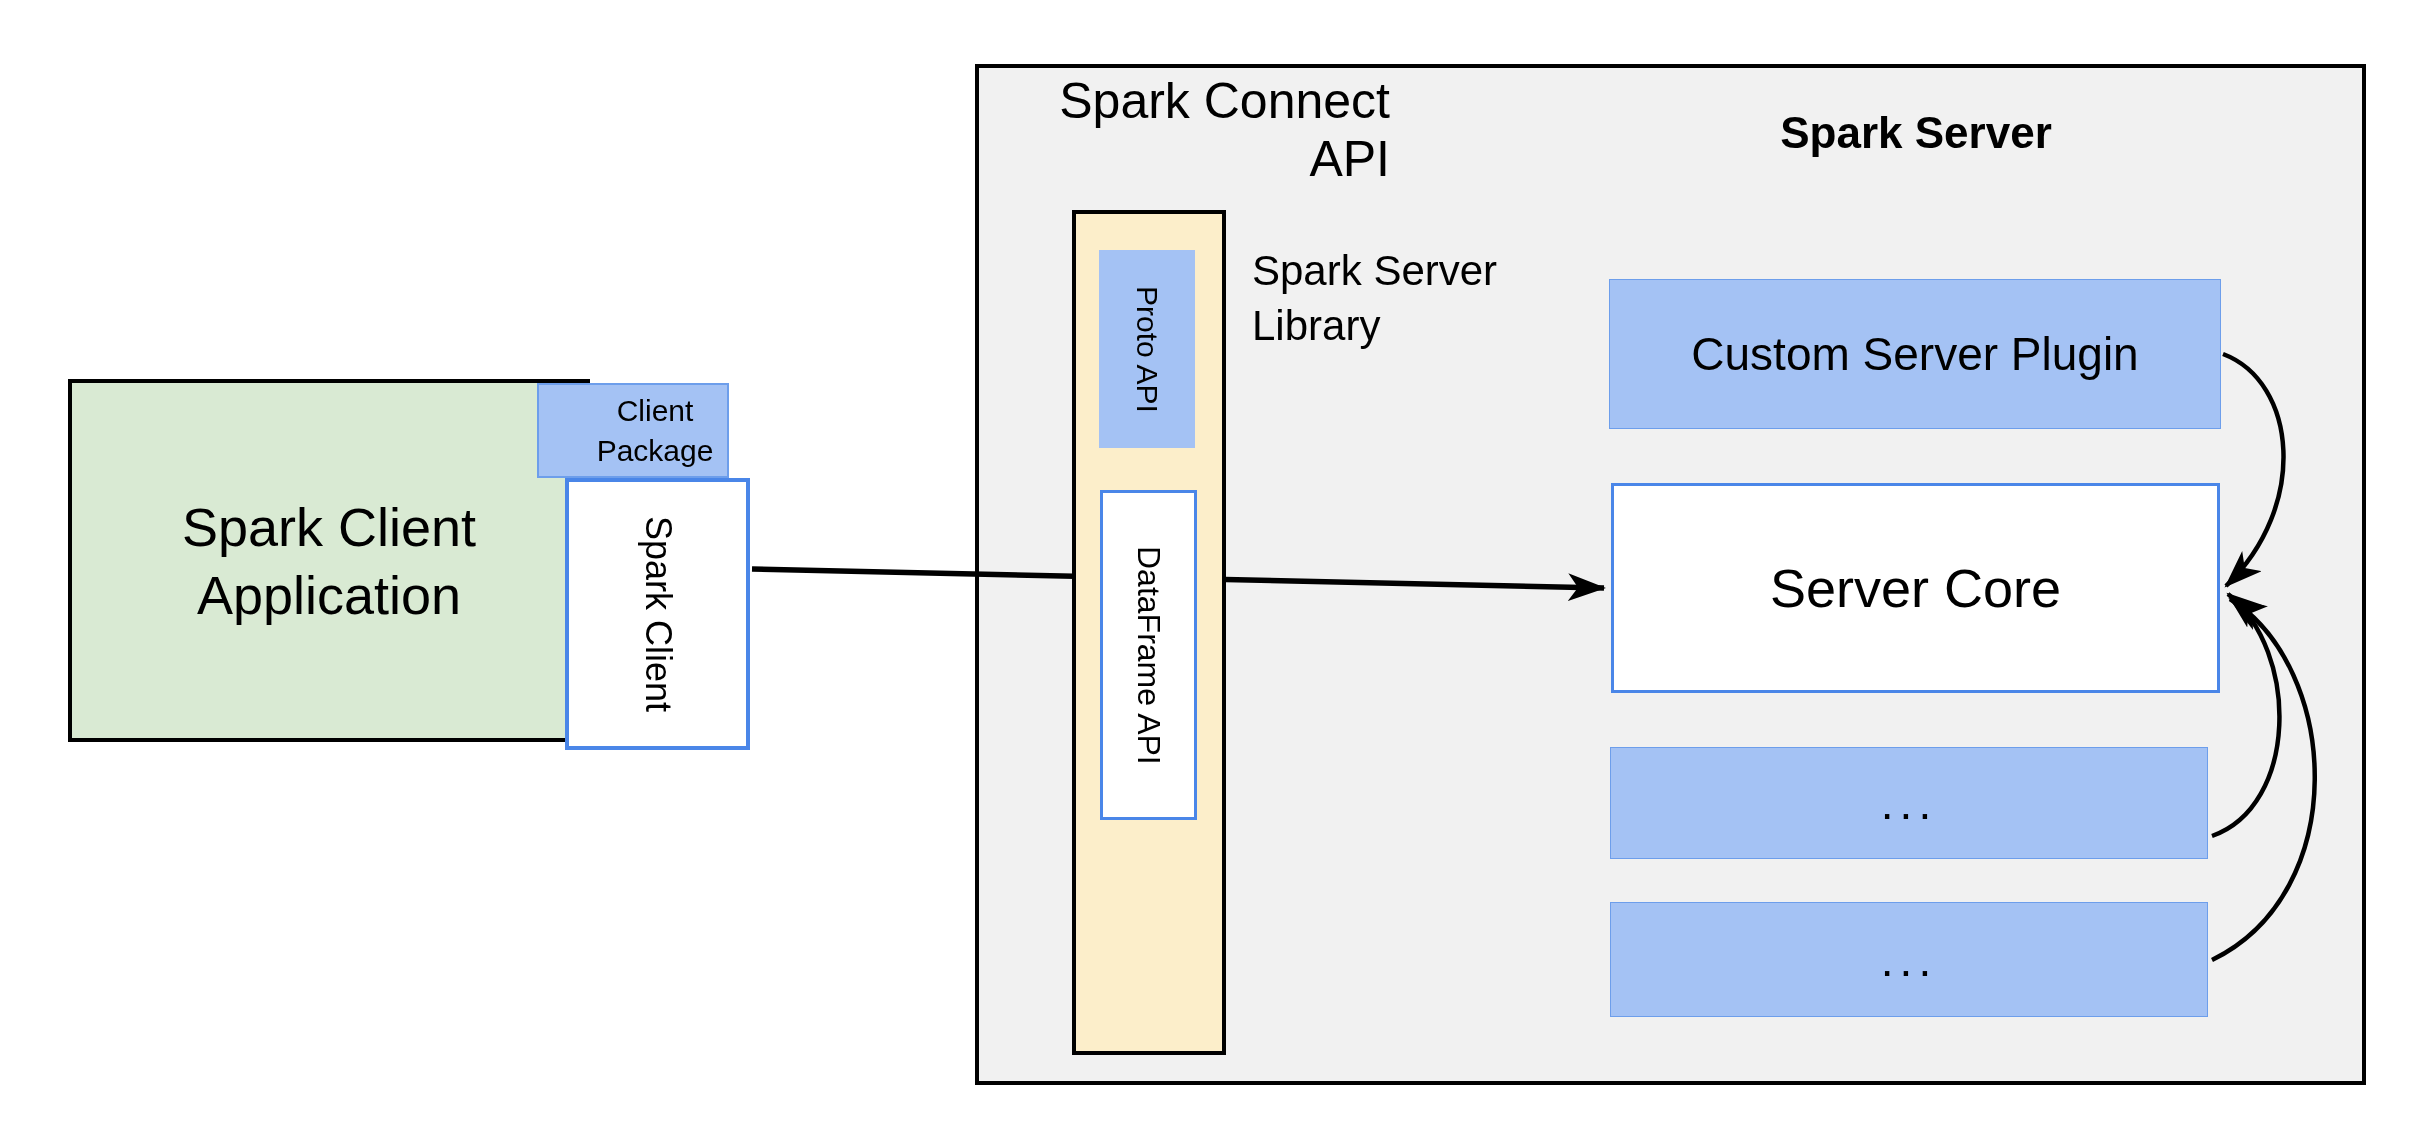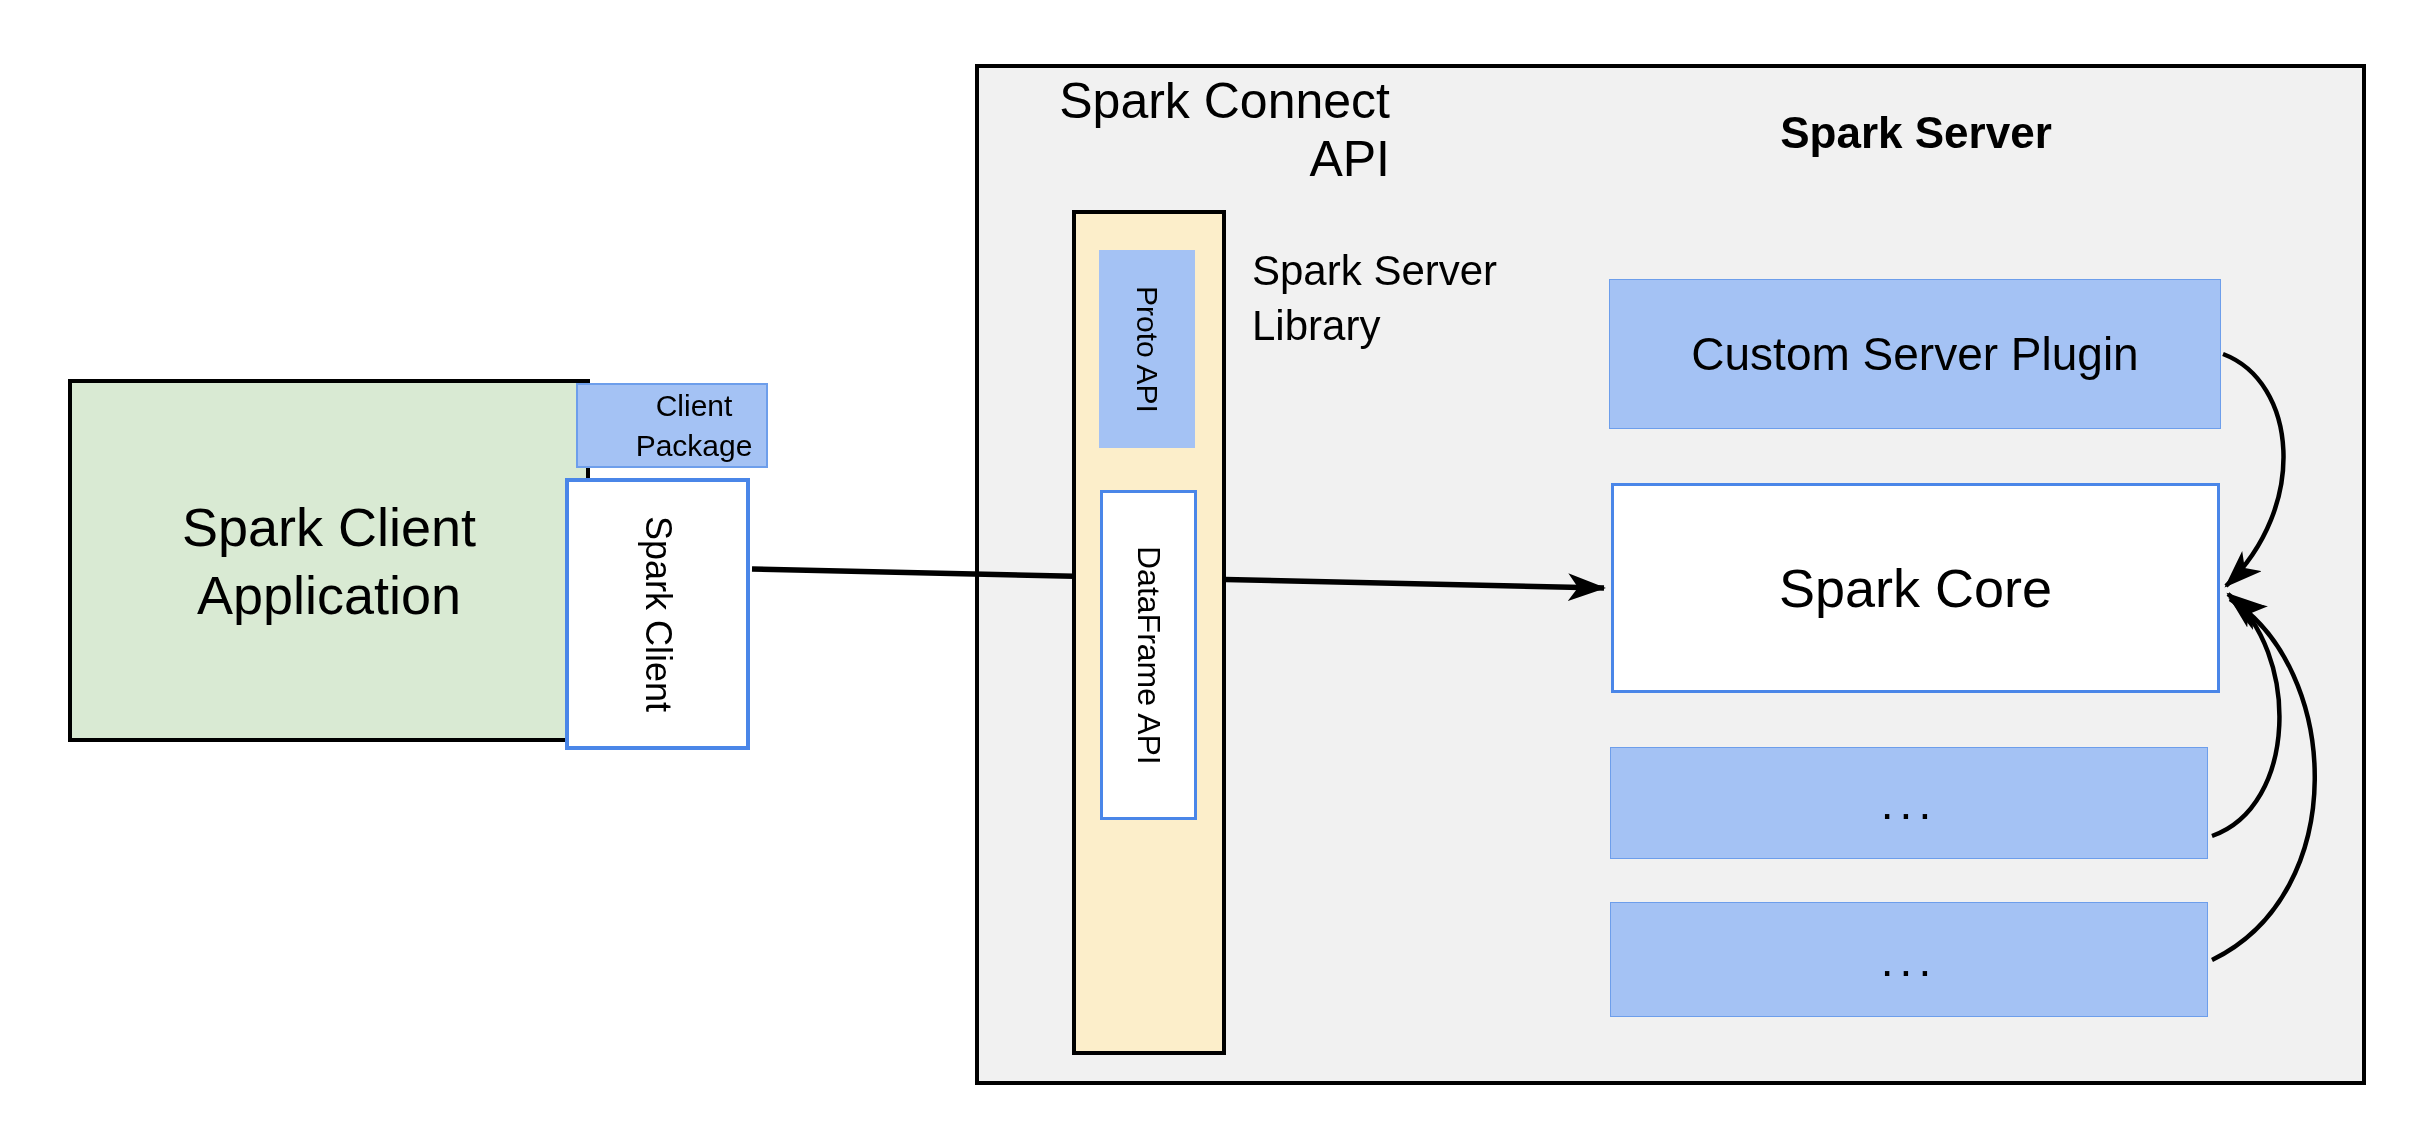--- a/index.html
+++ b/index.html
@@ -25,21 +25,21 @@
   }
 
   
   .green-box{
     left:68px;top:379px;width:522px;height:363px;
     background:var(--box-green,#d9ead3);
     border:4px solid var(--line-black,#000);
     font-size:54px;line-height:68px;
   }
   .client-package{
-    left:576px;top:383px;width:192px;height:85px;
+    left:537px;top:383px;width:192px;height:95px;
     background:var(--box-blue,#a4c2f4);
     border:2px solid var(--border-blue-light,#6d9eeb);
     font-size:30px;line-height:40px;padding-left:44px;
   }
   .spark-client{
     left:565px;top:478px;width:185px;height:272px;
     background:#fff;border:4px solid var(--border-blue,#4a86e8);
     font-size:36px;
   }
   .vtext{writing-mode:vertical-rl;text-orientation:mixed;}
@@ -149,21 +149,21 @@
     <span class="vtext">DataFrame API</span>
   </div>
   <div class="abs z-box server-lib-label preline">Spark Server
 Library</div>
 
   <div class="abs z-box server-title">Spark Server</div>
   <div class="abs z-box plugin-box center">
     <span>Custom Server Plugin</span>
   </div>
   <div class="abs z-box core-box center">
-    <span>Spark Core</span>
+    <span>Server Core</span>
   </div>
   <div class="abs z-box ext-box1 center">
     <span>...</span>
   </div>
   <div class="abs z-box ext-box2 center">
     <span>...</span>
   </div>
 
 </div>
 

